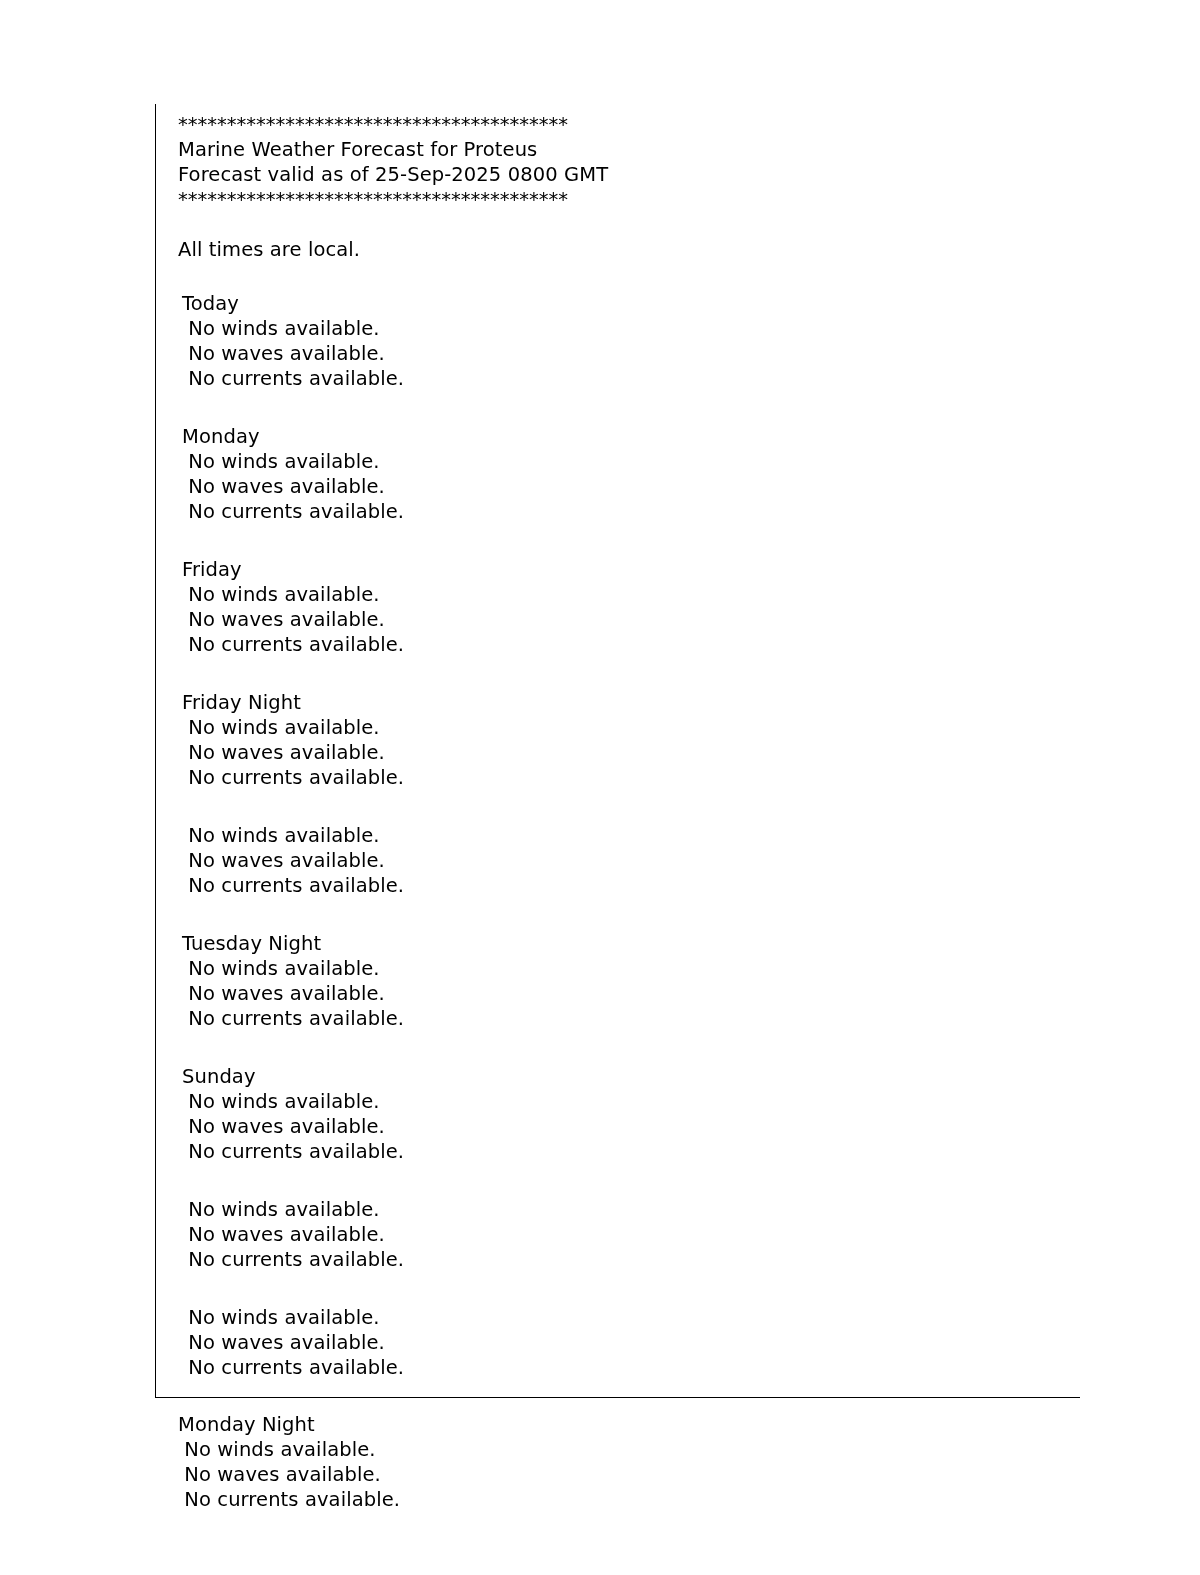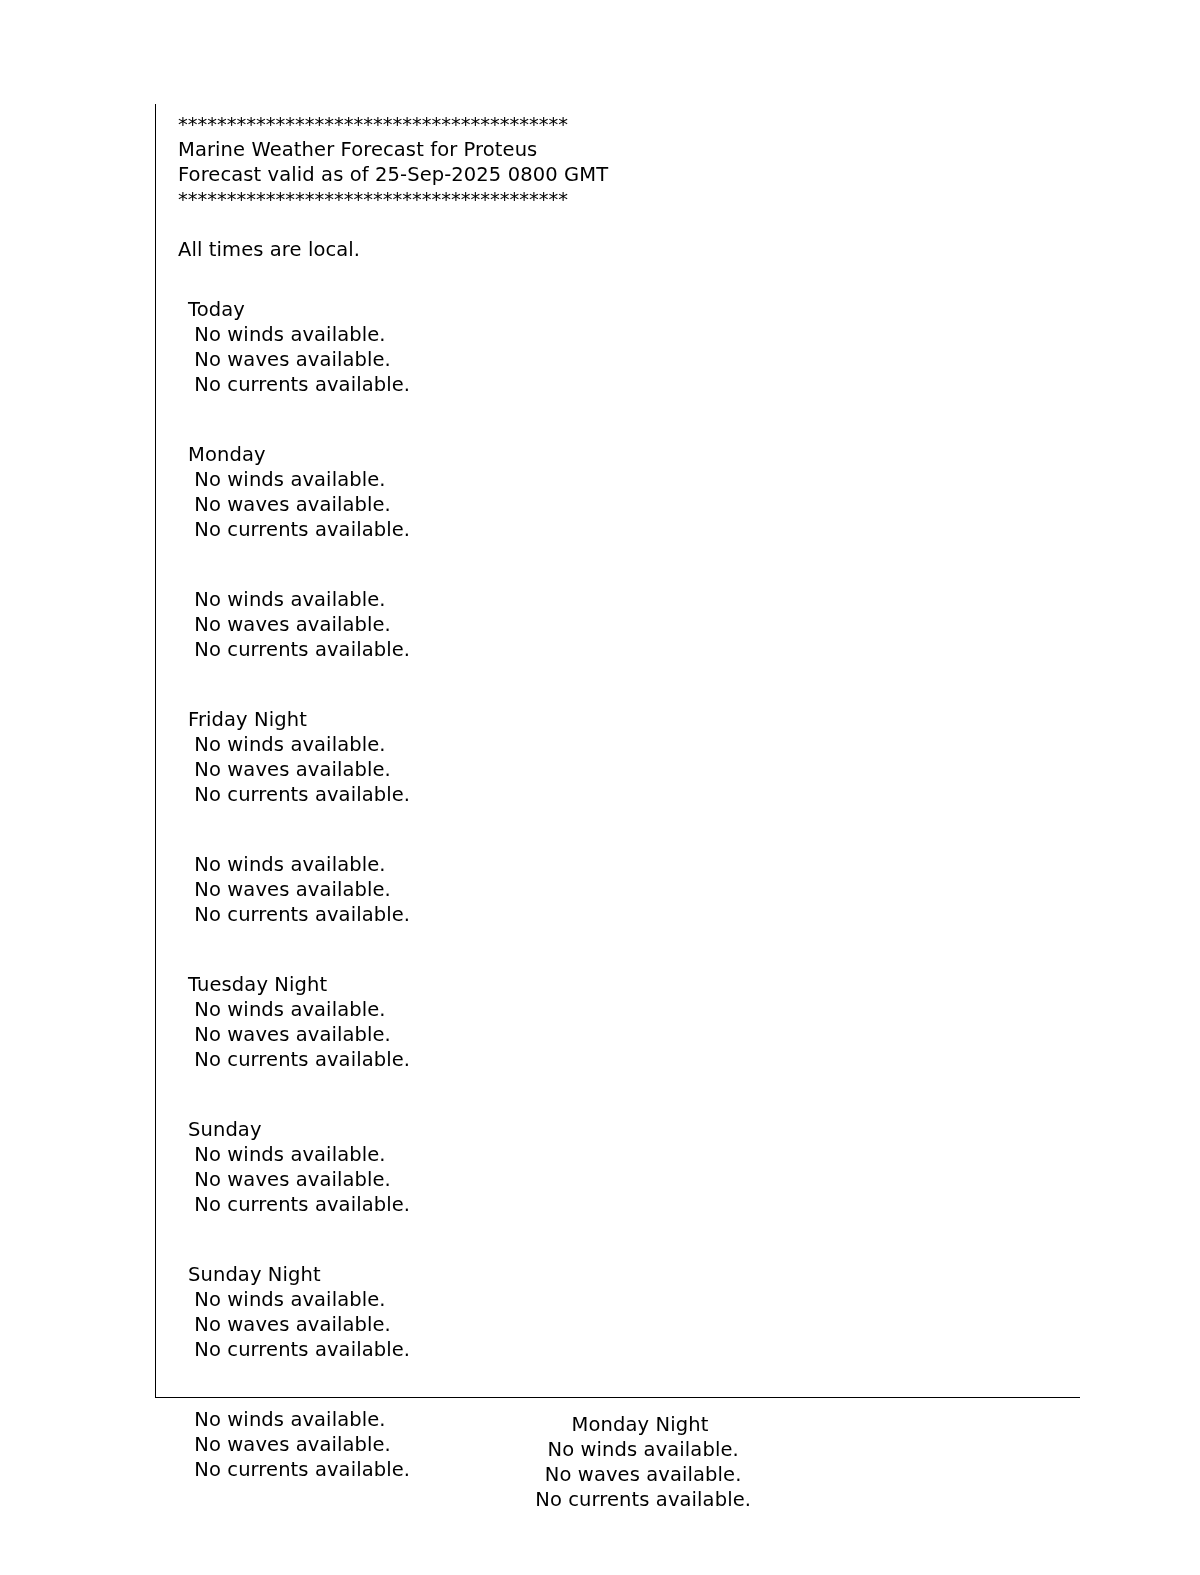--- a/index.html
+++ b/index.html
@@ -51,28 +51,27 @@
     white-space: pre;
     letter-spacing: 0.1px;
   }
   .line.stars {
     letter-spacing: 0px;
   }
   .blank {
     height: 25px;
   }
   .section {
-    margin: 10px;
+    margin: 4px;
   }
   .overflow {
     position: absolute;
-    left: 190px;
+    left: 178px;
     top: 1412px;
     width: 900px;
-    text-align: center;
   }
 </style>
 </head>
 <body>
 
 <div class="page">
 
   <div class="frame-left"></div>
   <div class="frame-bottom"></div>
 
@@ -99,20 +98,21 @@
 
     <div class="section">
       <div class="line">Monday</div>
       <div class="line"> No winds available.</div>
       <div class="line"> No waves available.</div>
       <div class="line"> No currents available.</div>
     </div>
     <div class="blank"></div>
 
     <div class="section">
+      <div class="line">Friday</div>
       <div class="line"> No winds available.</div>
       <div class="line"> No waves available.</div>
       <div class="line"> No currents available.</div>
     </div>
     <div class="blank"></div>
 
     <div class="section">
       <div class="line">Friday Night</div>
       <div class="line"> No winds available.</div>
       <div class="line"> No waves available.</div>
@@ -137,21 +137,20 @@
 
     <div class="section">
       <div class="line">Sunday</div>
       <div class="line"> No winds available.</div>
       <div class="line"> No waves available.</div>
       <div class="line"> No currents available.</div>
     </div>
     <div class="blank"></div>
 
     <div class="section">
-      <div class="line">Sunday Night</div>
       <div class="line"> No winds available.</div>
       <div class="line"> No waves available.</div>
       <div class="line"> No currents available.</div>
     </div>
     <div class="blank"></div>
 
     <div class="section">
       <div class="line"> No winds available.</div>
       <div class="line"> No waves available.</div>
       <div class="line"> No currents available.</div>

